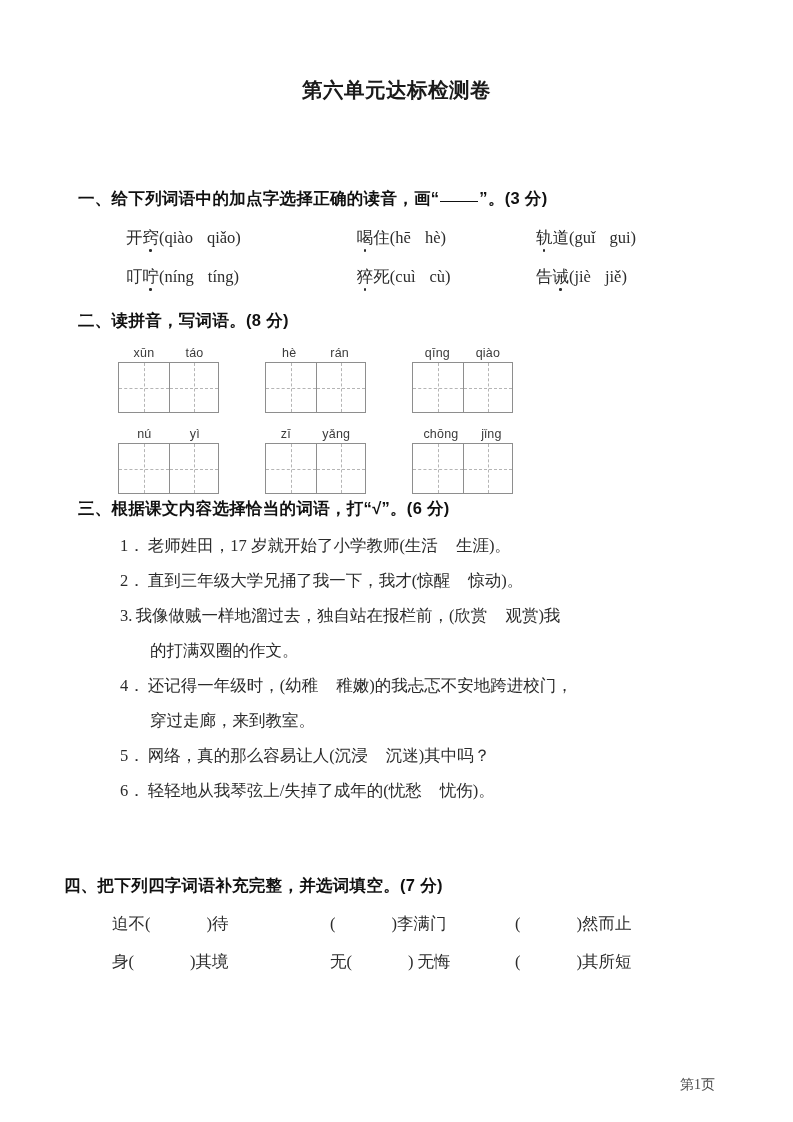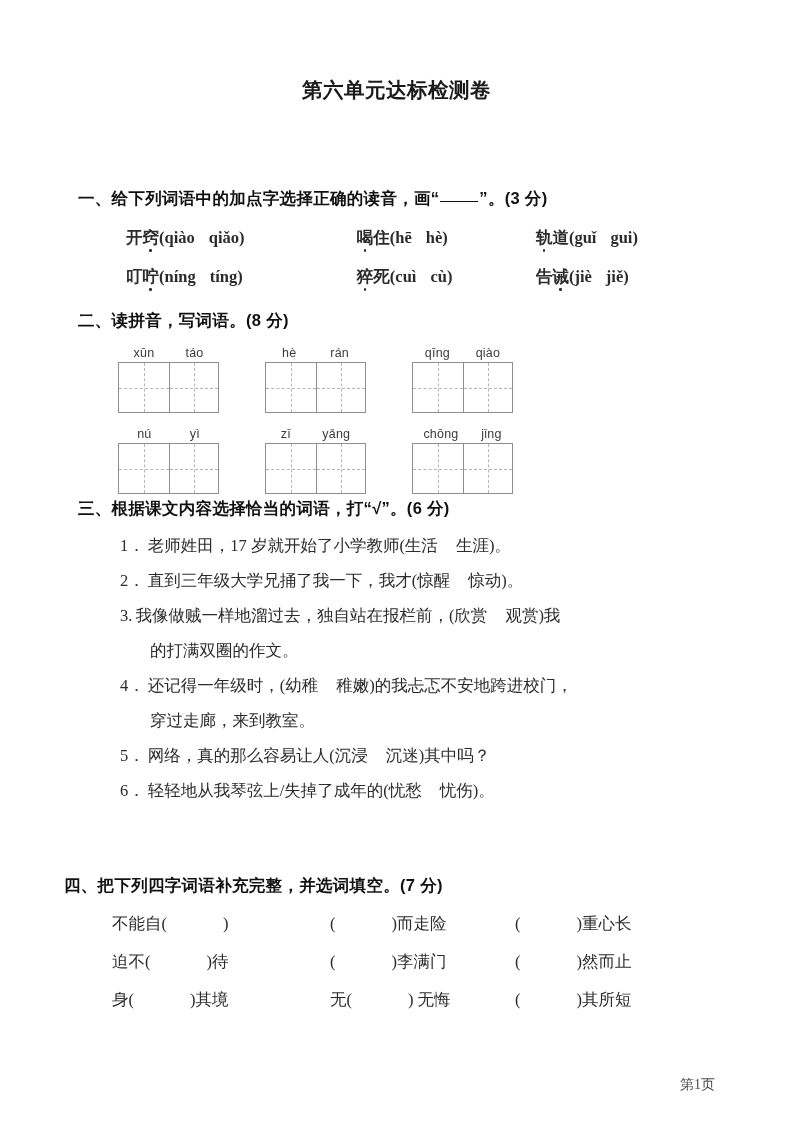--- a/index.html
+++ b/index.html
@@ -60,21 +60,21 @@
   }
 
   
   #sec1 { position: absolute; left: 78px; top: 188px; width: 637px; }
   #sec1 .pron-row {
     display: flex;
     margin-top: 17px;
     padding-left: 48px;
     font-size: 16.5px;
   }
-  #sec1 .pron-item { white-space: nowrap; font-weight: bold; }
+  #sec1 .pron-item { white-space: nowrap; }
   #sec1 .pron-item.c1 { width: 232px; }
   #sec1 .pron-item.c2 { width: 180px; }
   #sec1 .pron-item.c3 { width: 180px; }
   .dotchar {
     position: relative;
     display: inline-block;
   }
   .dotchar::after {
     content: "";
     position: absolute;
@@ -296,25 +296,20 @@
 
       <div class="item"><span class="num">6．</span><span>轻轻地从我琴弦上/失掉了成年的(忧愁</span><span class="optgap"></span><span>忧伤)。</span></div>
 
     </div>
   </div>
 
   <div id="sec4">
     <div class="sec-head">四、把下列四字词语补充完整，并选词填空。(7 分)</div>
     <div class="idiom-rows">
 
-      <div class="idiom-line">
-        <div class="idiom w1"><span>不能自(</span><span class="blankparen"></span><span>)</span></div>
-        <div class="idiom w2"><span>(</span><span class="blankparen"></span><span>)而走险</span></div>
-        <div class="idiom"><span>(</span><span class="blankparen"></span><span>)重心长</span></div>
-      </div>
 
       <div class="idiom-line">
         <div class="idiom w1"><span>迫不(</span><span class="blankparen"></span><span>)待</span></div>
         <div class="idiom w2"><span>(</span><span class="blankparen"></span><span>)李满门</span></div>
         <div class="idiom"><span>(</span><span class="blankparen"></span><span>)然而止</span></div>
       </div>
 
       <div class="idiom-line">
         <div class="idiom w1"><span>身(</span><span class="blankparen"></span><span>)其境</span></div>
         <div class="idiom w2"><span>无(</span><span class="blankparen"></span><span>) 无悔</span></div>

